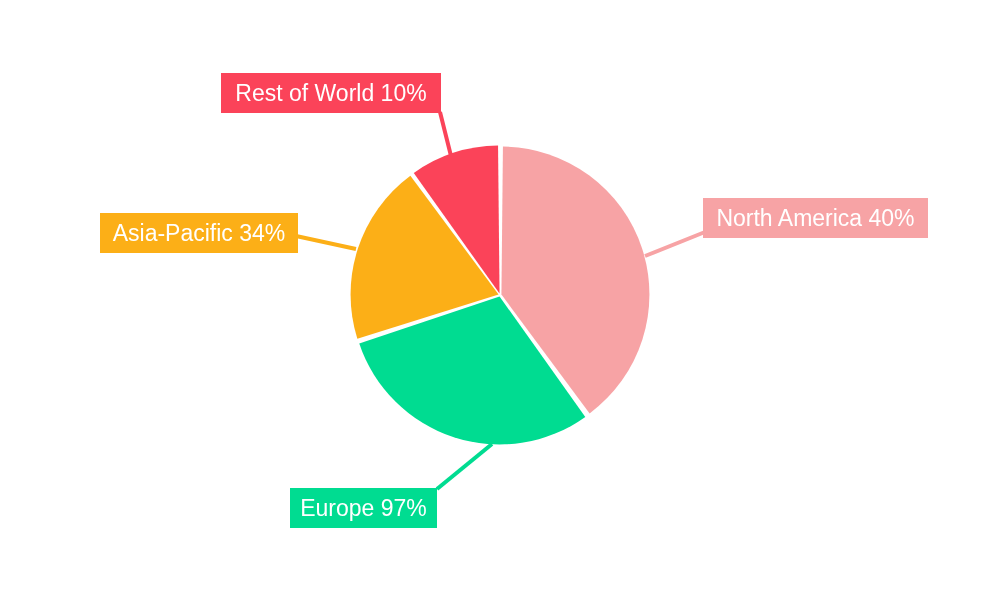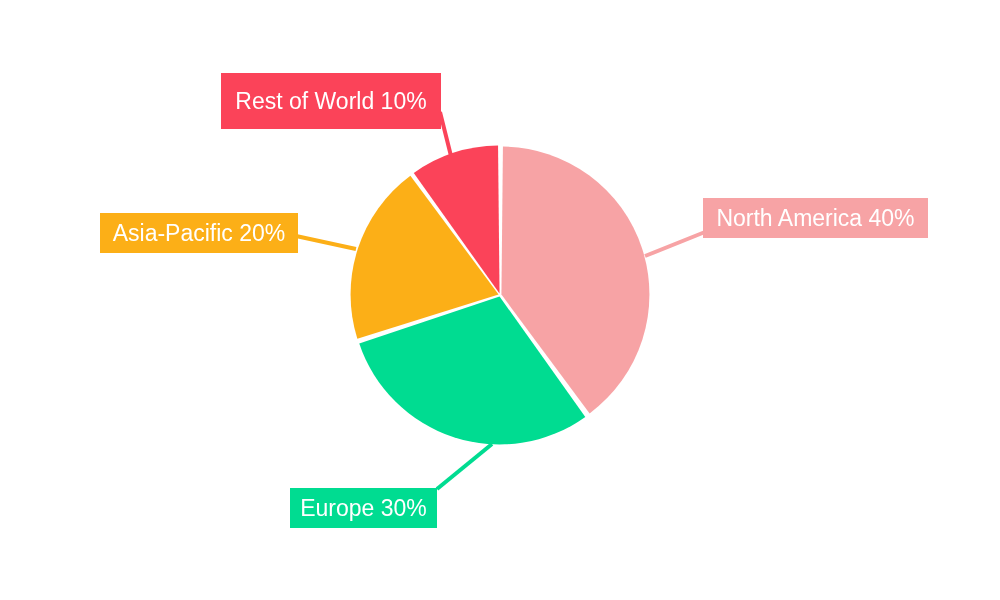--- a/index.html
+++ b/index.html
@@ -69,19 +69,19 @@
         <path class="slice-path" d="M 501.43 294.54 L 502.93 146.54 A 148 148 0 0 1 589.63 413.38 Z" fill="#F7A3A5"></path>
         <path class="slice-path" d="M 499.54 296.43 L 585.31 417.04 A 148 148 0 0 1 359.25 343.59 Z" fill="#00DC91"></path>
         <path class="slice-path" d="M 498.57 294.54 L 357.36 338.84 A 148 148 0 0 1 410.37 175.69 Z" fill="#FCAF17"></path>
         <path class="slice-path" d="M 499.54 293.57 L 413.76 172.96 A 148 148 0 0 1 498.04 145.58 Z" fill="#FB4359"></path>
       </g>
 
   </svg>
 
   <div class="pie-label" style="left: 703px; top: 198px; width: 225px; height: 40px; background: rgb(247, 163, 165); color: rgb(255, 255, 255);">North America 40%</div>
 
-  <div class="pie-label" style="left: 290px; top: 488px; width: 147px; height: 40px; background: rgb(0, 220, 145); color: rgb(255, 255, 255);">Europe 30%</div>
+  <div class="pie-label" style="left: 290px; top: 488px; width: 147px; height: 40px; background: rgb(0, 220, 145); color: rgb(255, 255, 255);">Europe 97%</div>
 
-  <div class="pie-label" style="left: 100px; top: 213px; width: 198px; height: 40px; background: rgb(252, 175, 23); color: rgb(255, 255, 255);">Asia-Pacific 20%</div>
+  <div class="pie-label" style="left: 100px; top: 213px; width: 198px; height: 40px; background: rgb(252, 175, 23); color: rgb(255, 255, 255);">Asia-Pacific 34%</div>
 
-  <div class="pie-label" style="left: 221px; top: 73px; width: 220px; height: 56px; background: rgb(251, 67, 89); color: rgb(255, 255, 255);">Rest of World 10%</div>
+  <div class="pie-label" style="left: 221px; top: 73px; width: 220px; height: 40px; background: rgb(251, 67, 89); color: rgb(255, 255, 255);">Rest of World 10%</div>
 
 </div>
 
 </body></html>

